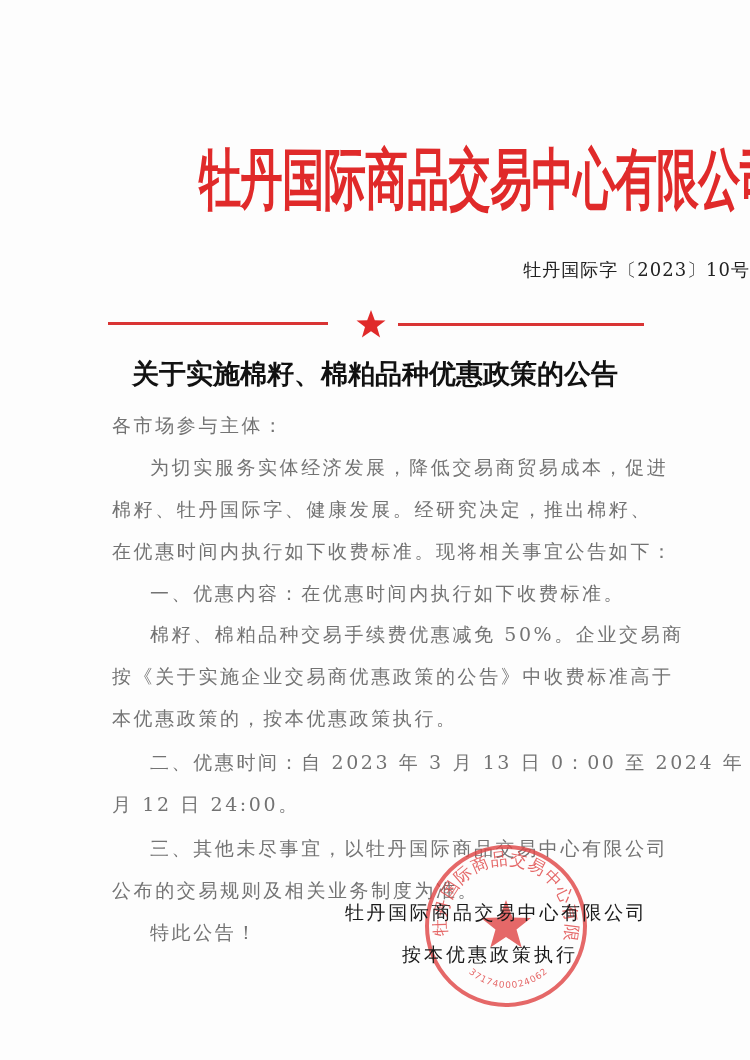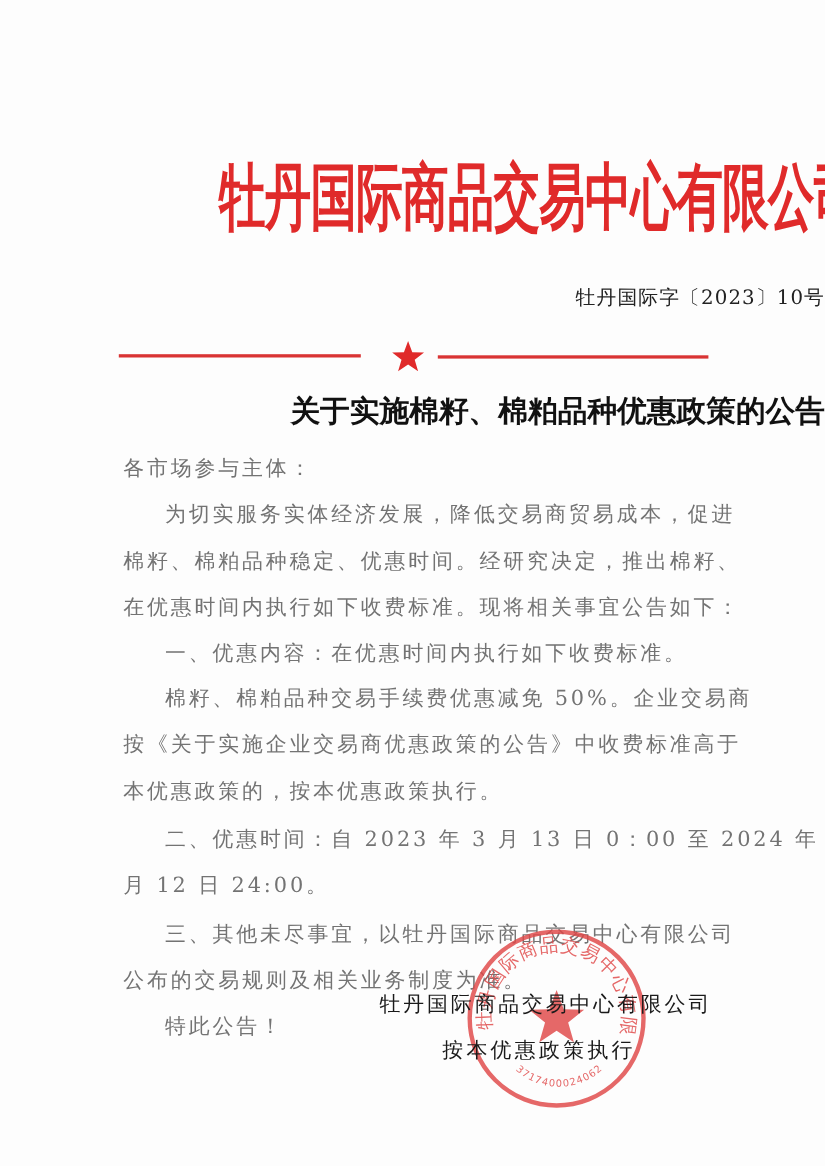--- a/index.html
+++ b/index.html
@@ -13,21 +13,21 @@
   }
   .doc-number {
     position: absolute; left: 0; width: 750px; top: 258px; text-align: right;
     font-family: "DejaVu Serif", serif; font-size: 18px; color: #222; letter-spacing: 1px;
   }
   .rule { position: absolute; height: 3px; background: #d93434; }
   .rule-left { left: 108px; top: 322px; width: 220px; }
   .rule-right { left: 398px; top: 323px; width: 246px; }
   .rule-star { position: absolute; left: 355px; top: 308px; width: 32px; height: 32px; }
   .doc-title {
-    position: absolute; left: 0; width: 750px; top: 356px; text-align: right;
+    position: absolute; left: 0; width: 750px; top: 356px; text-align: center;
     font-family: "DejaVu Serif", serif; font-weight: bold; font-size: 27px; color: #111;
     letter-spacing: 0px;
   }
   .body-line {
     position: absolute; left: 112px; font-family: "DejaVu Serif", serif; font-size: 19px;
     color: #737373; white-space: nowrap; letter-spacing: 2.6px;
   }
   .indent { left: 150px; }
   .seal { position: absolute; left: 422px; top: 842px; width: 168px; height: 168px; opacity: 0.82; }
   .sign-org { position: absolute; left: 345px; top: 900px; font-family: "DejaVu Serif", serif; font-size: 19px; color: #1a1a1a; letter-spacing: 2.6px; white-space: nowrap; }
@@ -46,21 +46,21 @@
   <svg class="rule-star" viewBox="0 0 32 32">
     <polygon points="16,2 19.8,12.2 30.5,12.4 22,19 25.1,29.5 16,23.3 6.9,29.5 10,19 1.5,12.4 12.2,12.2" fill="#e02a2a"></polygon>
   </svg>
   <div class="rule rule-right"></div>
 
   <div class="doc-title">关于实施棉籽、棉粕品种优惠政策的公告</div>
 
   <div class="body-line" style="top:413px;">各市场参与主体：</div>
 
   <div class="body-line indent" style="top:455px;">为切实服务实体经济发展，降低交易商贸易成本，促进</div>
-  <div class="body-line" style="top:497px;">棉籽、棉粕品种稳定、优惠时间。经研究决定，推出棉籽、</div>
+  <div class="body-line" style="top:497px;">棉籽、牡丹国际字、健康发展。经研究决定，推出棉籽、</div>
   <div class="body-line" style="top:539px;">在优惠时间内执行如下收费标准。现将相关事宜公告如下：</div>
   <div class="body-line indent" style="top:581px;">一、优惠内容：在优惠时间内执行如下收费标准。</div>
   <div class="body-line indent" style="top:622px;">棉籽、棉粕品种交易手续费优惠减免 50%。企业交易商</div>
   <div class="body-line" style="top:664px;">按《关于实施企业交易商优惠政策的公告》中收费标准高于</div>
   <div class="body-line" style="top:706px;">本优惠政策的，按本优惠政策执行。</div>
   <div class="body-line indent" style="top:750px;">二、优惠时间：自 2023 年 3 月 13 日 0：00 至 2024 年 3</div>
   <div class="body-line" style="top:792px;">月 12 日 24:00。</div>
   <div class="body-line" style="top:878px;">公布的交易规则及相关业务制度为准。</div>
   <div class="body-line indent" style="top:836px;">三、其他未尽事宜，以牡丹国际商品交易中心有限公司</div>
   <div class="body-line indent" style="top:920px;">特此公告！</div>

